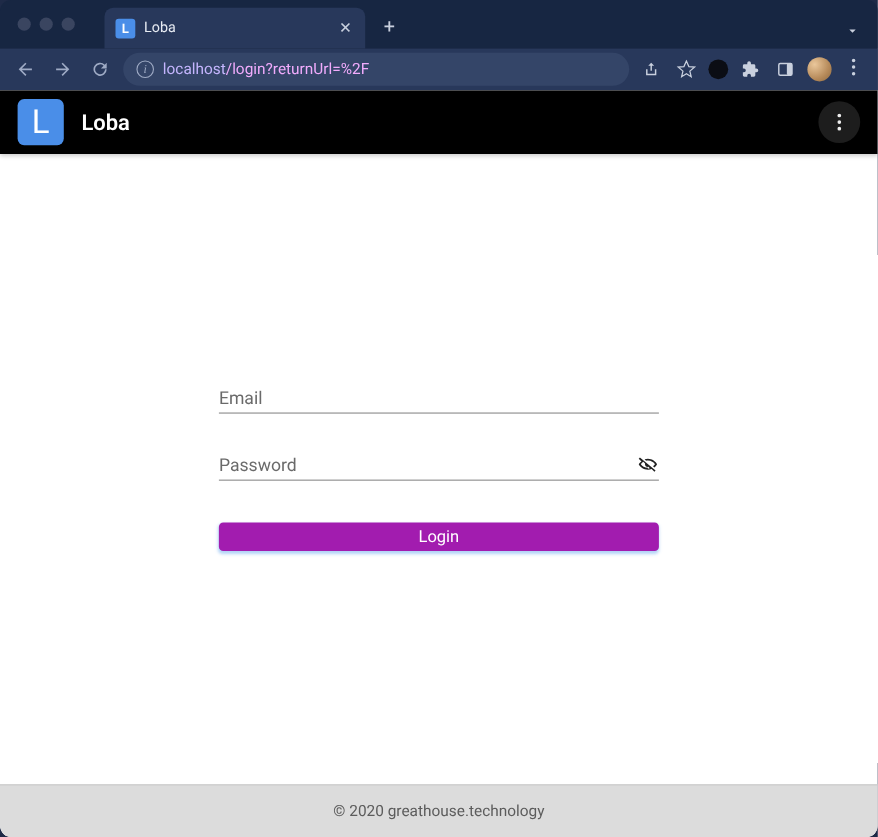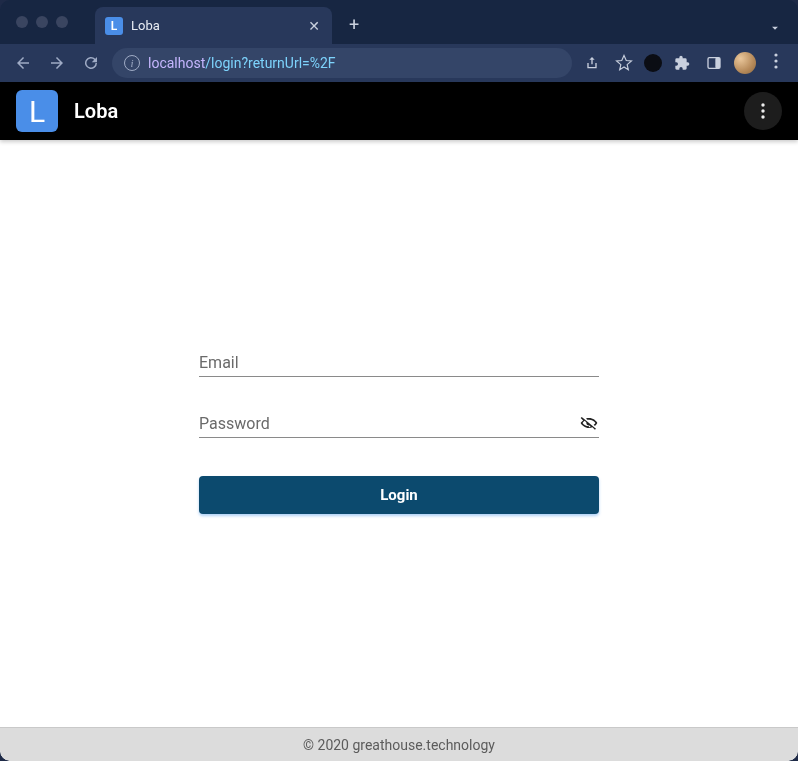--- a/index.html
+++ b/index.html
@@ -131,21 +131,21 @@
       border-radius: 50%;
       display: flex;
       align-items: center;
       justify-content: center;
       font-size: 11px;
       font-style: italic;
       font-family: Georgia, serif;
       color: #9fabc5;
     }
     .url-host { color: #c4b5fd; }
-    .url-path { color: #7dd3fc; }
+    .url-path { color: #f0abfc; }
     .toolbar-icon {
       width: 24px;
       height: 24px;
       display: flex;
       align-items: center;
       justify-content: center;
       color: #c9d0de;
       cursor: pointer;
     }
     .toolbar-icon.opera {
@@ -248,32 +248,32 @@
       padding-left: 4px;
     }
     .visibility-toggle {
       color: #222;
       cursor: pointer;
       display: flex;
       align-items: center;
     }
     .login-button {
       margin-top: 2px;
-      background: #0c4a6e;
+      background: #a21caf;
       color: #ffffff;
       border: none;
       border-radius: 4px;
-      height: 38px;
+      height: 26px;
       font-size: 15px;
-      font-weight: 700;
+      font-weight: 400;
       cursor: pointer;
       box-shadow: 0 2px 3px rgba(62,144,234,0.4);
     }
     .app-footer {
-      height: 34px;
+      height: 48px;
       background: #dcdcdc;
       display: flex;
       align-items: center;
       justify-content: center;
       color: #5c5c5c;
       font-size: 14px;
       border-top: 1px solid #c9c9c9;
     }
     
     svg { fill: currentColor; }

